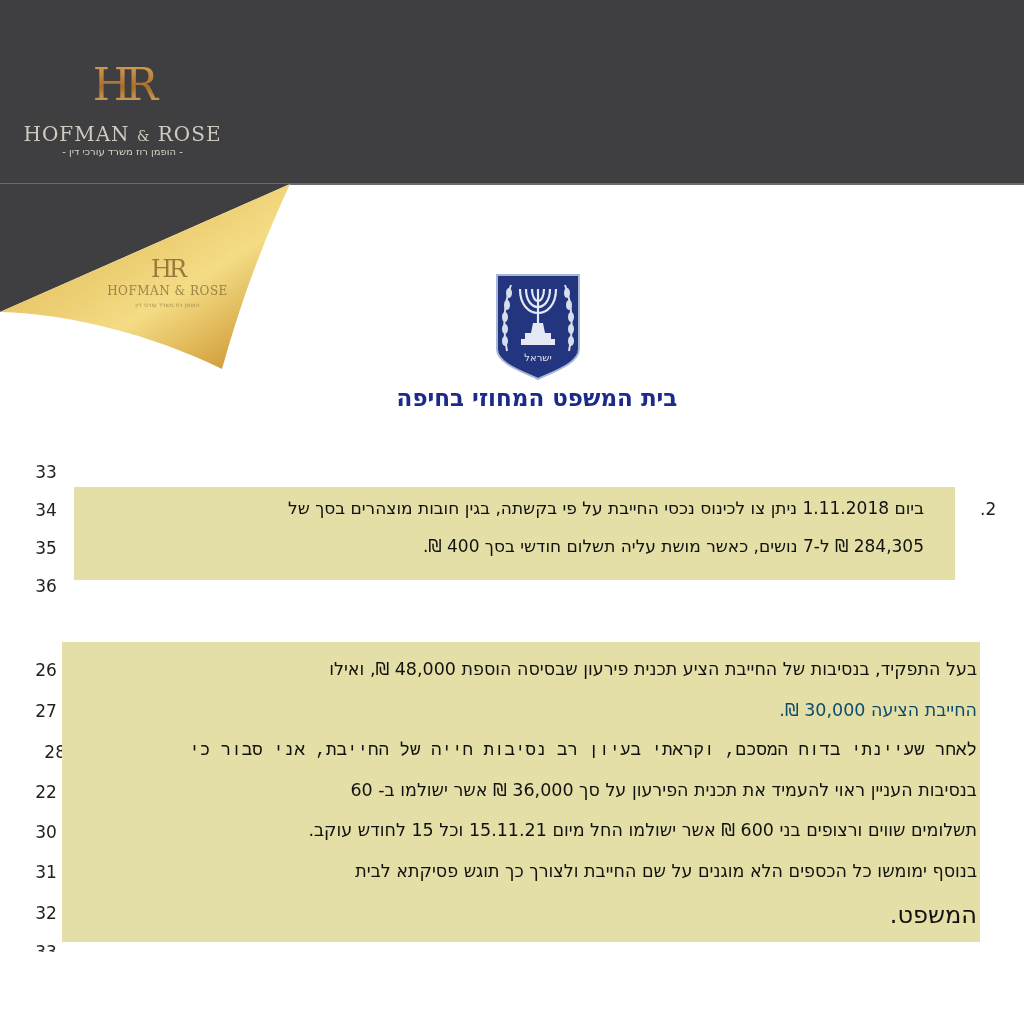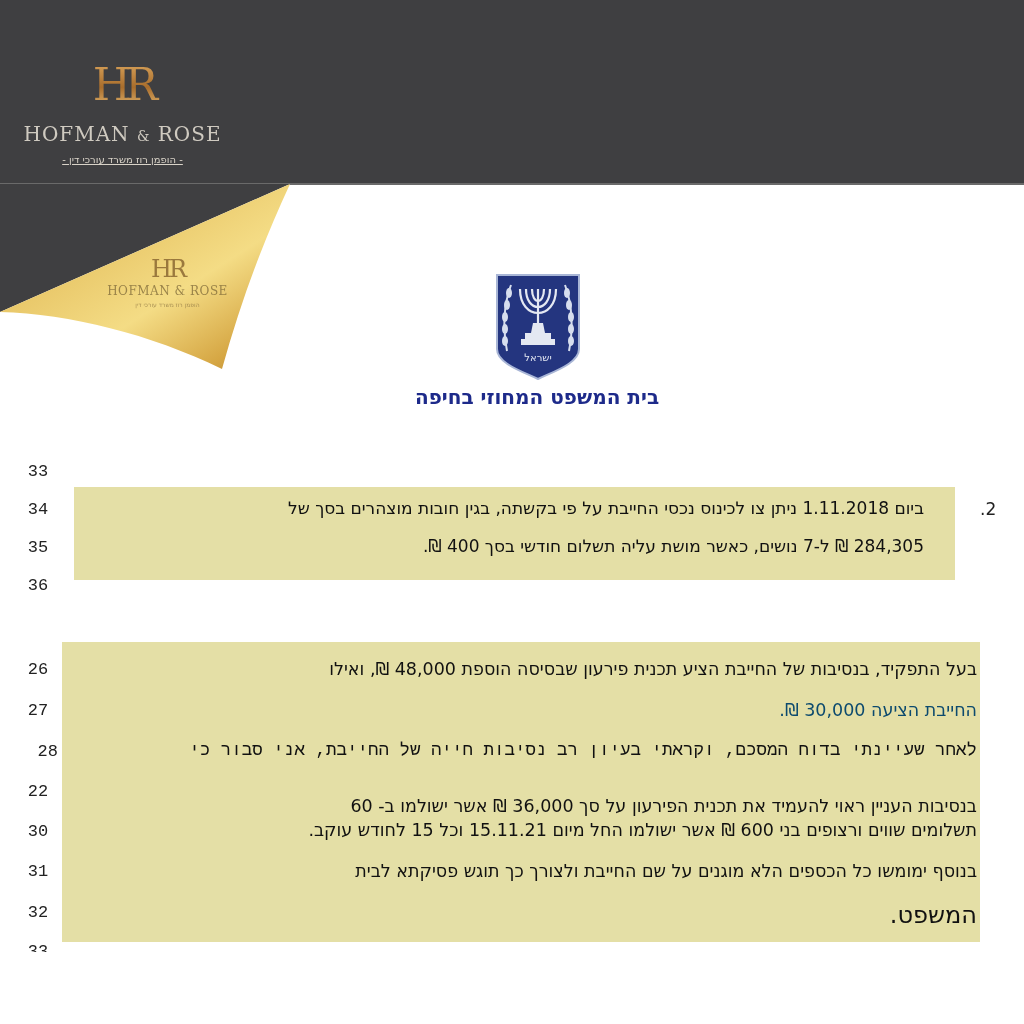--- a/index.html
+++ b/index.html
@@ -20,37 +20,37 @@
       font-family: "DejaVu Serif", serif; font-size: 44px; letter-spacing: -6px;
       color: #c08a45; line-height: 46px;
       background: linear-gradient(180deg, #d9a35a 0%, #a86d2c 55%, #e1b46d 100%);
       -webkit-background-clip: text; background-clip: text; -webkit-text-fill-color: transparent;
     }
     .logo-name {
       font-family: "DejaVu Serif", serif; font-size: 20px; color: #cfcac0; letter-spacing: 1px;
       margin-top: 14px; white-space: nowrap;
     }
     .logo-name .amp { font-size: 14px; }
-    .logo-tag { font-family: "DejaVu Sans", sans-serif; font-size: 10px; color: #d9d3c8; margin-top: 8px; direction: rtl; text-decoration: underline; }
+    .logo-tag { font-family: "DejaVu Sans", sans-serif; font-size: 10px; color: #d9d3c8; margin-top: 0; direction: rtl; }
 
     .logo-mini { position: absolute; left: 100px; top: 256px; width: 135px; text-align: center; }
     .logo-mini .hr { font-family: "DejaVu Serif", serif; font-size: 24px; letter-spacing: -3px; color: #7e5a28; opacity: .75; line-height: 26px; }
     .logo-mini .nm { font-family: "DejaVu Serif", serif; font-size: 12px; color: #7d6838; opacity: .75; letter-spacing: .5px; margin-top: 2px; white-space: nowrap; }
     .logo-mini .tg { font-size: 6px; color: #8a7240; opacity: .7; direction: rtl; margin-top: 3px; }
 
     .emblem { position: absolute; left: 493px; top: 271px; width: 90px; height: 110px; }
 
     .court-title {
       position: absolute; left: 300px; top: 385px; width: 474px; text-align: center;
-      font-family: "DejaVu Sans", sans-serif; font-weight: bold; font-size: 20px;
+      font-family: "DejaVu Sans", sans-serif; font-weight: bold; font-size: 23px;
       color: #1d2a8a; direction: rtl;
     }
 
     .line-nums { position: absolute; left: 14px; width: 40px; font-family: "DejaVu Sans", sans-serif; font-size: 17px; color: #222; text-align: center; }
-    .line-nums div { position: absolute; left: 4px; width: 40px; font-family: Liberation Mono, monospace; }
+    .line-nums div { position: absolute; left: 12px; width: 40px; }
 
     .box {
       position: absolute; background: #e4dfa6;
       direction: rtl; text-align: justify;
       font-family: "DejaVu Sans", sans-serif; color: #111;
     }
 
     .box1 { left: 74px; top: 487px; width: 881px; height: 93px; font-size: 17px; }
     .box2 { left: 62px; top: 642px; width: 918px; height: 300px; font-size: 17.5px; }
 
@@ -147,16 +147,16 @@
   <div style="top:822px;">30</div>
   <div style="top:862px;">31</div>
   <div style="top:903px;">32</div>
   <div style="top:942px; height:10px; overflow:hidden;">33</div>
 </div>
 
 <div class="box box2"></div>
 <div class="txt" style="right:47px; top:659px; font-size:17.5px; color:#111;">בעל התפקיד, בנסיבות של החייבת הציע תכנית פירעון שבסיסה הוספת 48,000 ₪, ואילו</div>
 <div class="txt" style="right:47px; top:700px; font-size:17.5px; color:#0c4a6e;">החייבת הציעה 30,000 ₪.</div>
 <div class="txt" style="right:47px; top:740px; font-size:17.5px; color:#111;font-family:Liberation Mono, monospace;">לאחר שעיינתי בדוח המסכם, וקראתי בעיון רב נסיבות חייה של החייבת, אני סבור כי</div>
-<div class="txt" style="right:47px; top:780px; font-size:17.5px; color:#111;margin-top:16px;">בנסיבות העניין ראוי להעמיד את תכנית הפירעון על סך 36,000 ₪ אשר ישולמו ב- 60</div>
+<div class="txt" style="right:47px; top:780px; font-size:17.5px; color:#111;">בנסיבות העניין ראוי להעמיד את תכנית הפירעון על סך 36,000 ₪ אשר ישולמו ב- 60</div>
 <div class="txt" style="right:47px; top:820px; font-size:17.5px; color:#111;margin-left:33px;">תשלומים שווים ורצופים בני 600 ₪ אשר ישולמו החל מיום 15.11.21 וכל 15 לחודש עוקב.</div>
 <div class="txt" style="right:47px; top:861px; font-size:17.5px; color:#111;">בנוסף ימומשו כל הכספים הלא מוגנים על שם החייבת ולצורך כך תוגש פסיקתא לבית</div>
 <div class="txt" style="right:47px; top:901px; font-size:24px; color:#111;">המשפט.</div>
 
 </body></html>

